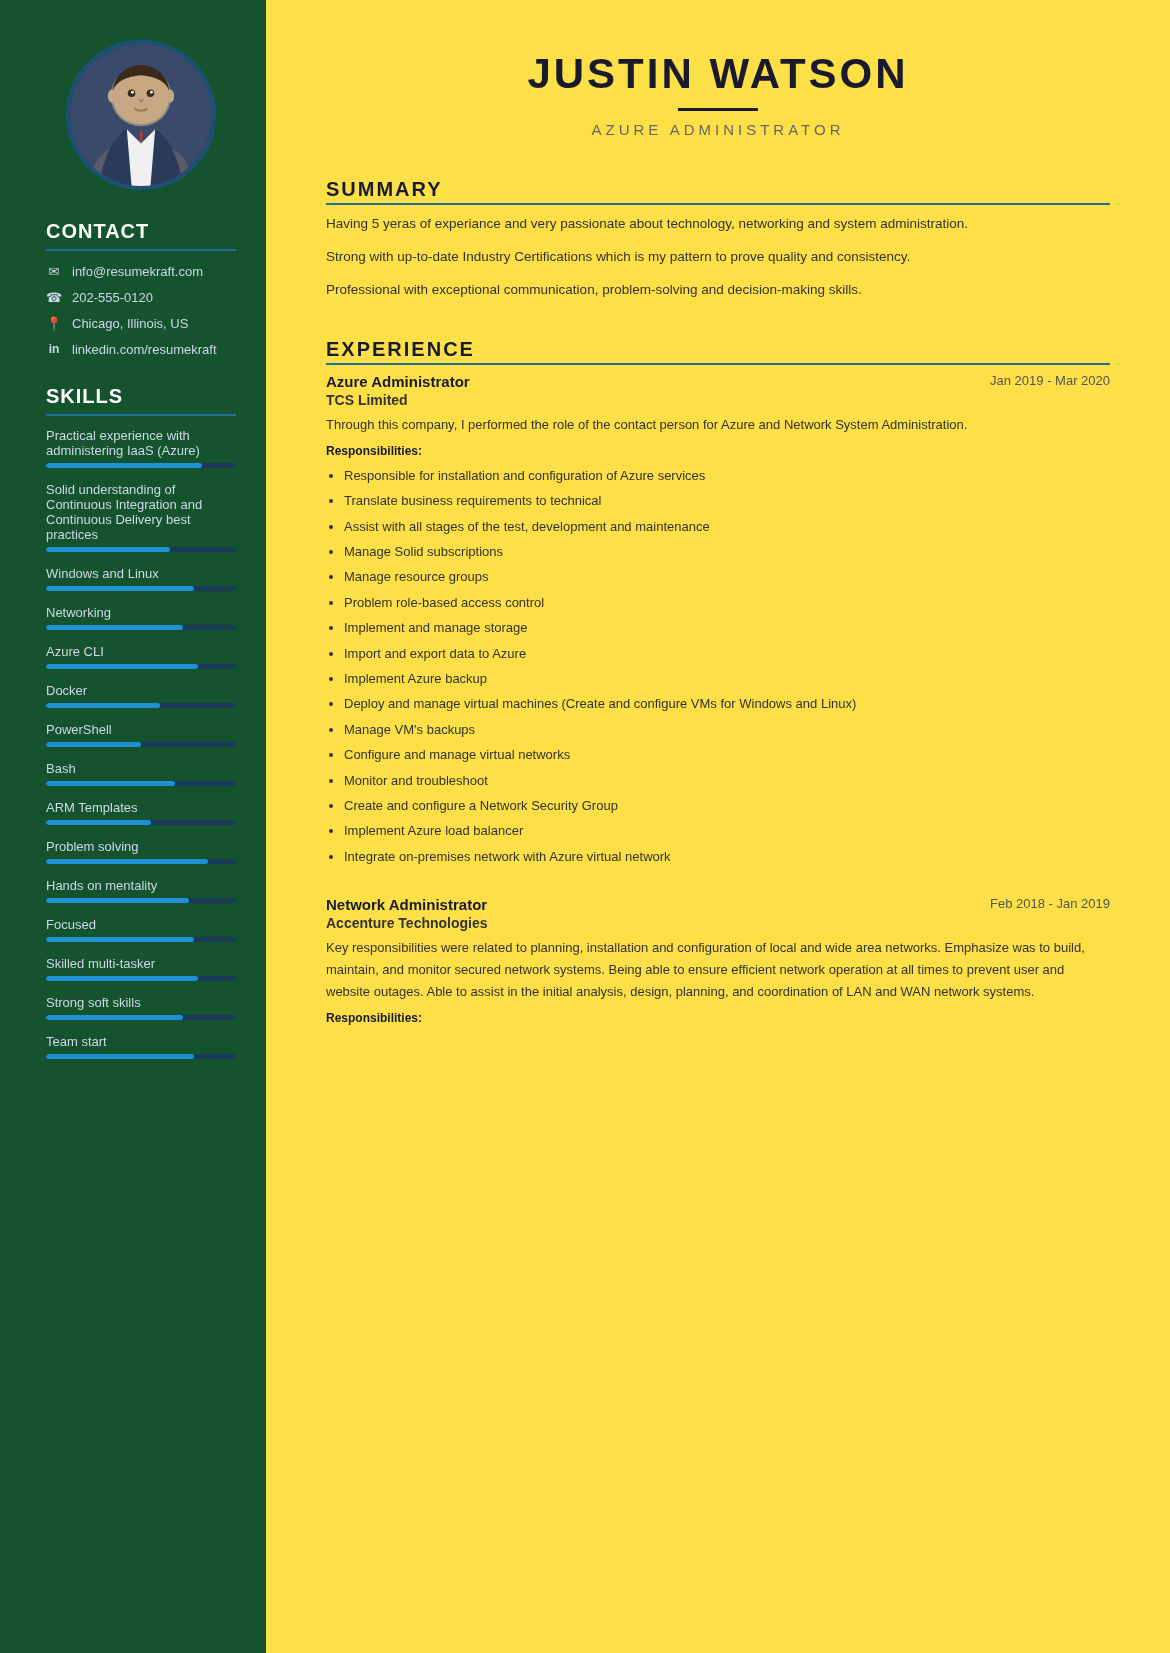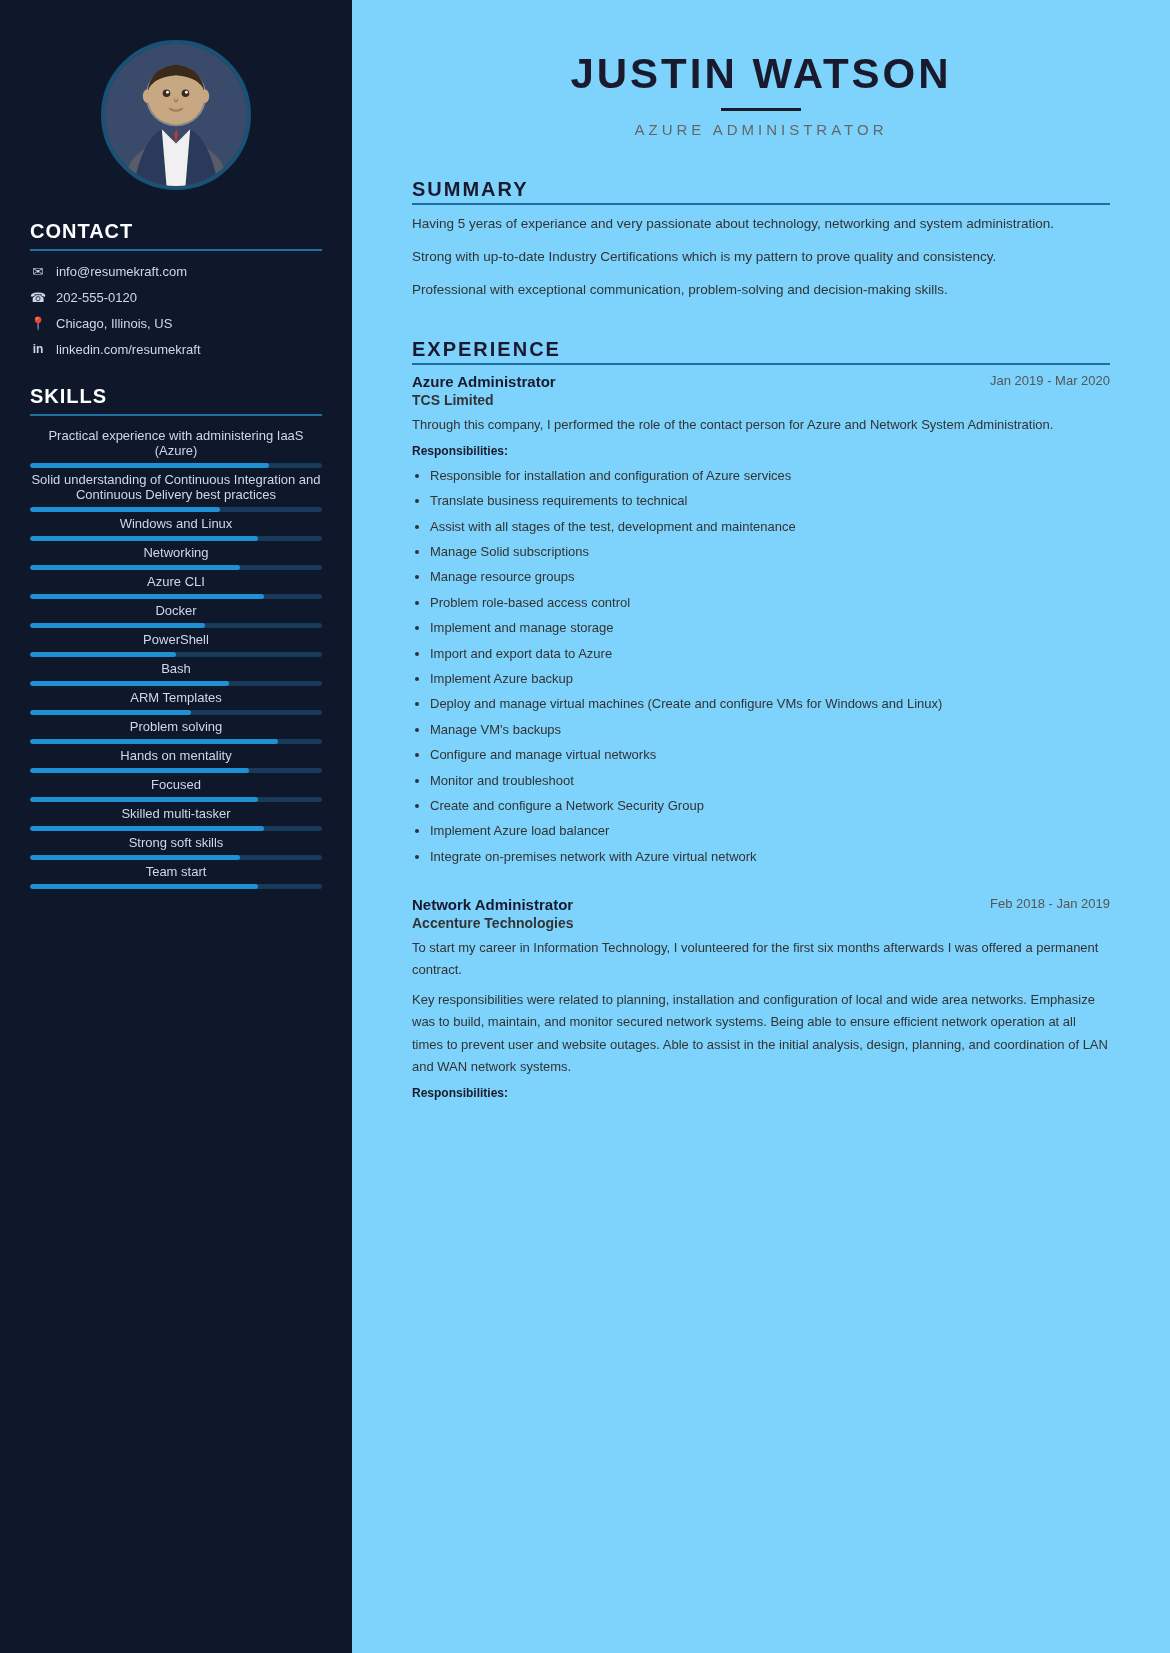--- a/index.html
+++ b/index.html
@@ -6,26 +6,27 @@
     body {
       font-family: 'Arial', sans-serif;
       width: 1170px;
       min-height: 1653px;
       display: flex;
       background: #f5f5f0;
     }
 
     
     .sidebar {
-      width: 352px;
+      width: 266px;
       min-height: 1653px;
-      background: #0f172a;
+      background: #14532d;
       color: #fff;
       flex-shrink: 0;
       padding-bottom: 40px;
+      padding-left: 16px;
     }
 
     .avatar-container {
       display: flex;
       justify-content: center;
       padding: 40px 0 30px;
     }
 
     .avatar {
       width: 150px;
@@ -72,22 +73,21 @@
     .contact-icon {
       width: 16px;
       height: 16px;
       flex-shrink: 0;
       display: flex;
       align-items: center;
       justify-content: center;
     }
 
     .skill-item {
-      margin-bottom: 4px;
-      text-align: center;
+      margin-bottom: 14px;
     }
 
     .skill-label {
       font-size: 13px;
       color: #cdd8e8;
       margin-bottom: 5px;
     }
 
     .skill-bar-bg {
       width: 100%;
@@ -99,21 +99,21 @@
 
     .skill-bar-fill {
       height: 5px;
       background: #1e90d4;
       border-radius: 3px;
     }
 
     
     .main-content {
       flex: 1;
-      background: #7dd3fc;
+      background: #fde047;
       padding: 50px 60px 60px 60px;
     }
 
     .name-block {
       text-align: center;
       margin-bottom: 40px;
     }
 
     .candidate-name {
       font-size: 42px;
@@ -419,20 +419,19 @@
             <li>Integrate on-premises network with Azure virtual network</li>
           </ul>
 
     </div>
         <div class="experience-entry">
       <div class="exp-header">
         <div class="exp-job-title">Network Administrator</div>
         <div class="exp-dates">Feb 2018 - Jan 2019</div>
       </div>
       <div class="exp-company">Accenture Technologies</div>
-      <p class="exp-desc">To start my career in Information Technology, I volunteered for the first six months afterwards I was offered a permanent contract.</p>
       <p class="exp-desc">Key responsibilities were related to planning, installation and configuration of local and wide area networks. Emphasize was to build, maintain, and monitor secured network systems. Being able to ensure efficient network operation at all times to prevent user and website outages. Able to assist in the initial analysis, design, planning, and coordination of LAN and WAN network systems.</p>
       <div class="responsibilities-label">Responsibilities:</div>
     </div>
       </div>
   </div>
 
 </div>
 
 </body></html>

